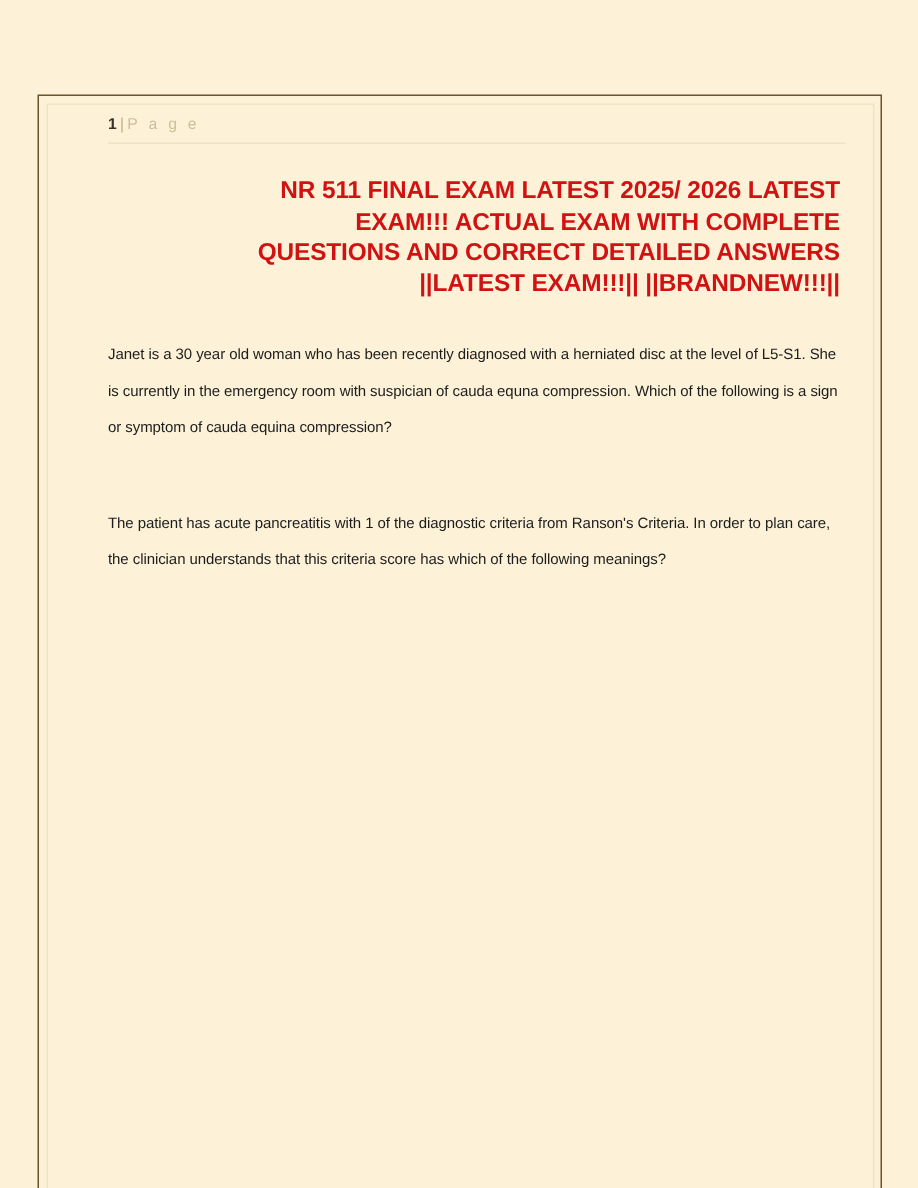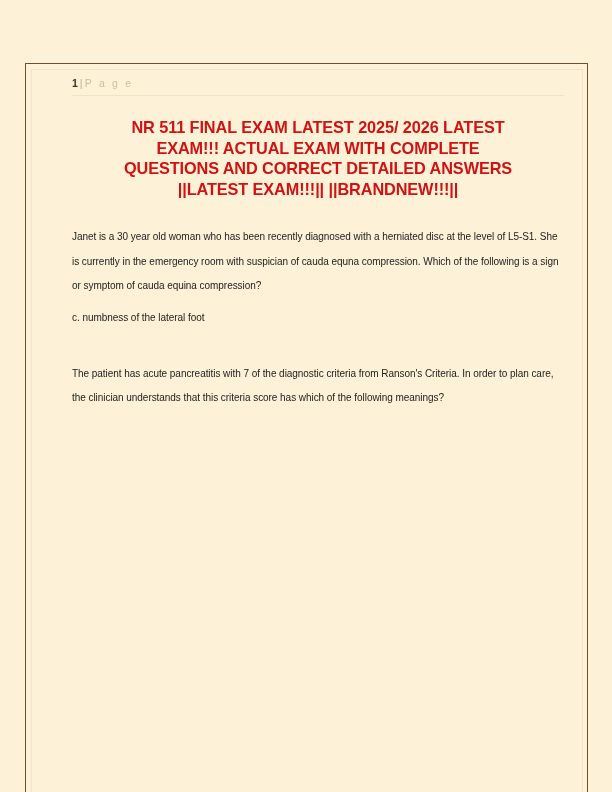--- a/index.html
+++ b/index.html
@@ -81,21 +81,21 @@
   .header-rule {
     height: 1px;
     background: #f0e3c2;
     margin: 1px 0 0 0;
     width: 100%;
   }
 
   
   .doc-title {
     margin-top: 21px;
-    text-align: center;
+    text-align: right;
     color: #d11212;
     font-weight: bold;
     font-size: 16.3px;
     line-height: 20.6px;
     letter-spacing: -0.1px;
     padding: 0 4px;
   }
 
   
   .body-block {
@@ -137,26 +137,25 @@
         <div>EXAM!!! ACTUAL EXAM WITH COMPLETE</div>
         <div>QUESTIONS AND CORRECT DETAILED ANSWERS</div>
         <div>||LATEST EXAM!!!|| ||BRANDNEW!!!||</div>
       </div>
 
       <div class="body-block">
 
         <div>
           <p class="para">Janet is a 30 year old woman who has been recently diagnosed with a herniated disc at the level of L5-S1. She is currently in the emergency room with suspician of cauda equna compression. Which of the following is a sign or symptom of cauda equina compression?</p>
           <div class="gap-opt"></div>
-          <p class="para opt">c. numbness of the lateral foot</p>
         </div>
 
         <div class="gap-lg"></div>
 
         <div>
-          <p class="para">The patient has acute pancreatitis with 7 of the diagnostic criteria from Ranson's Criteria. In order to plan care, the clinician understands that this criteria score has which of the following meanings?</p>
+          <p class="para">The patient has acute pancreatitis with 1 of the diagnostic criteria from Ranson's Criteria. In order to plan care, the clinician understands that this criteria score has which of the following meanings?</p>
         </div>
 
       </div>
 
     </div>
   </div>
 </div>
 
 </body></html>

